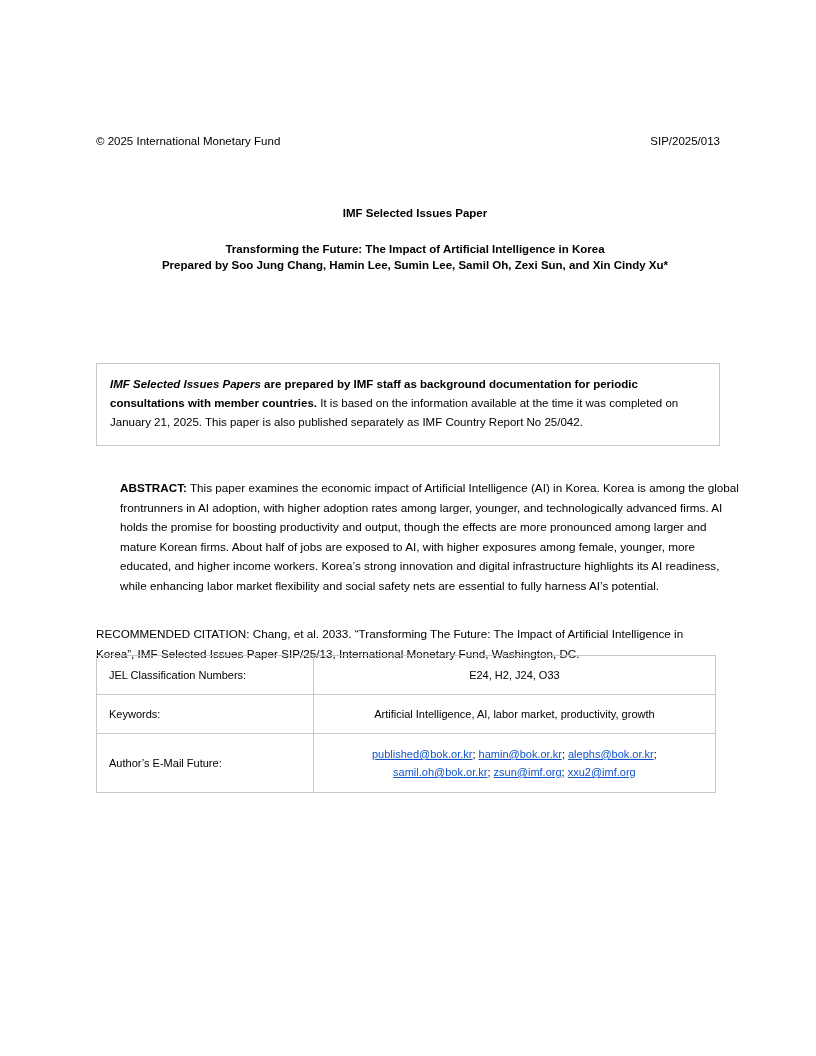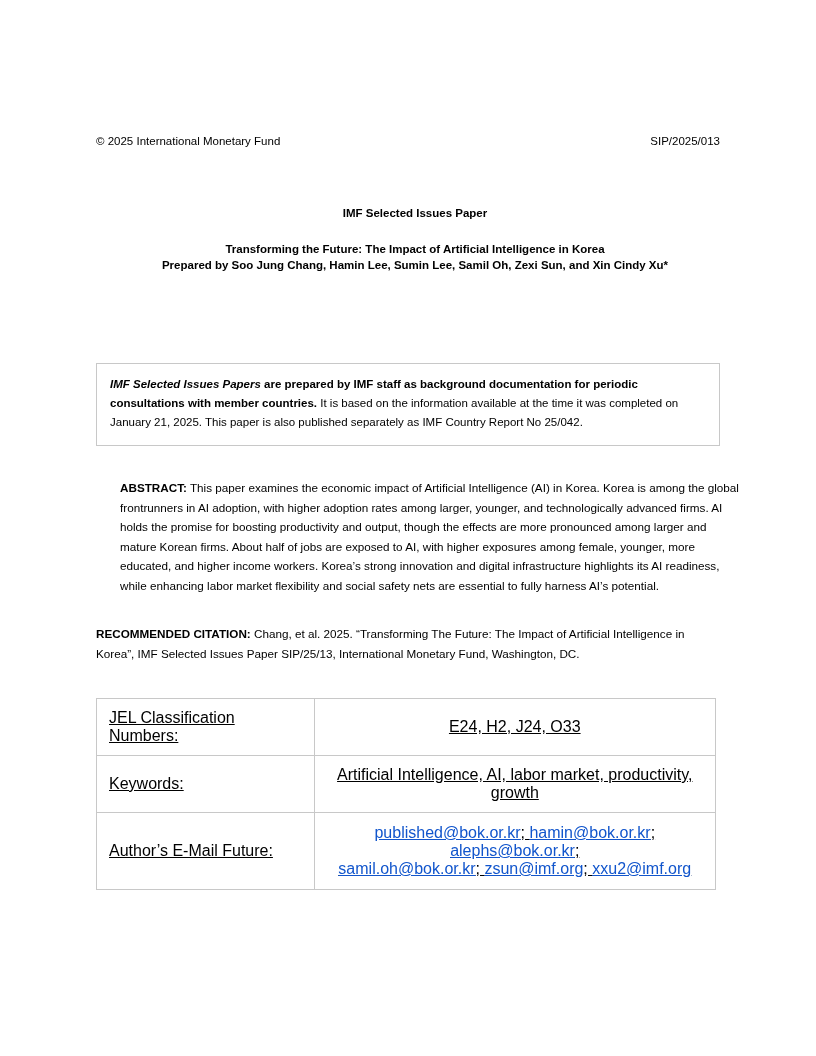--- a/index.html
+++ b/index.html
@@ -86,31 +86,30 @@
 
   
   .citation {
     position: absolute;
     top: 624px;
     left: 0;
     width: 624px;
     font-size: 11.7px;
     line-height: 19.5px;
   }
-  .citation .lbl { font-weight: bold; }
+  .citation .lbl { font-weight: normal; }
 
   
   .info-table {
     position: absolute;
-    top: 698px;
+    top: 655px;
     left: 0;
     width: 620px;
     border-collapse: collapse;
-    font-size: 16px;
-    text-decoration: underline;
+    font-size: 11px;
   }
   .info-table td {
     border: 1px solid #c8c8c8;
     padding: 10px 12px;
     vertical-align: middle;
     line-height: 18px;
   }
   .info-table td.key { width: 208px; }
   .info-table td.val { width: 412px; text-align: center; }
   .info-table tr.tall td { padding-top: 11px; padding-bottom: 11px; }
@@ -141,21 +140,21 @@
 
     <div class="note-box">
       <span class="bi">IMF Selected Issues Papers</span><span>&nbsp;</span><span class="b">are prepared by IMF staff as background documentation for periodic consultations with member countries.</span><span> It is based on the information available at the time it was completed on January 21, 2025. This paper is also published separately as IMF Country Report No 25/042.</span>
     </div>
 
     <div class="abstract">
       <span class="lbl">ABSTRACT:</span><span> This paper examines the economic impact of Artificial Intelligence (AI) in Korea. Korea is among the global frontrunners in AI adoption, with higher adoption rates among larger, younger, and technologically advanced firms. AI holds the promise for boosting productivity and output, though the effects are more pronounced among larger and mature Korean firms. About half of jobs are exposed to AI, with higher exposures among female, younger, more educated, and higher income workers. Korea’s strong innovation and digital infrastructure highlights its AI readiness, while enhancing labor market flexibility and social safety nets are essential to fully harness AI’s potential.</span>
     </div>
 
     <div class="citation">
-      <span class="lbl">RECOMMENDED CITATION:</span><span> Chang, et al. 2025. “Transforming The Future: The Impact of Artificial Intelligence in Korea”, IMF Selected Issues Paper SIP/25/13, International Monetary Fund, Washington, DC.</span>
+      <span class="lbl">RECOMMENDED CITATION:</span><span> Chang, et al. 2033. “Transforming The Future: The Impact of Artificial Intelligence in Korea”, IMF Selected Issues Paper SIP/25/13, International Monetary Fund, Washington, DC.</span>
     </div>
 
     <table class="info-table">
       <tbody>
         <tr>
           <td class="key">JEL Classification Numbers:</td>
           <td class="val">E24, H2, J24, O33</td>
         </tr>
         <tr>
           <td class="key">Keywords:</td>

